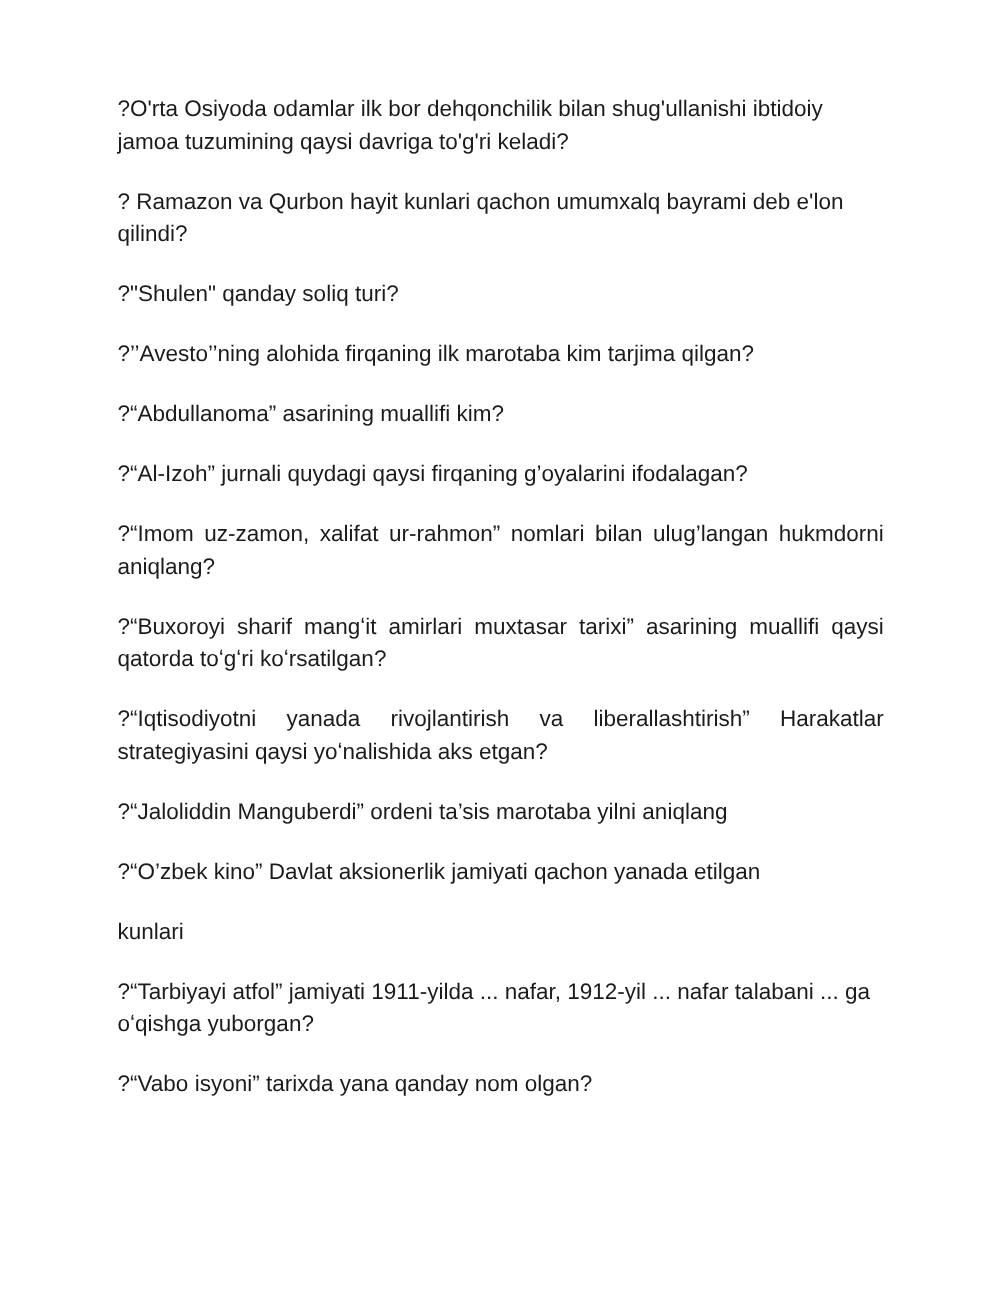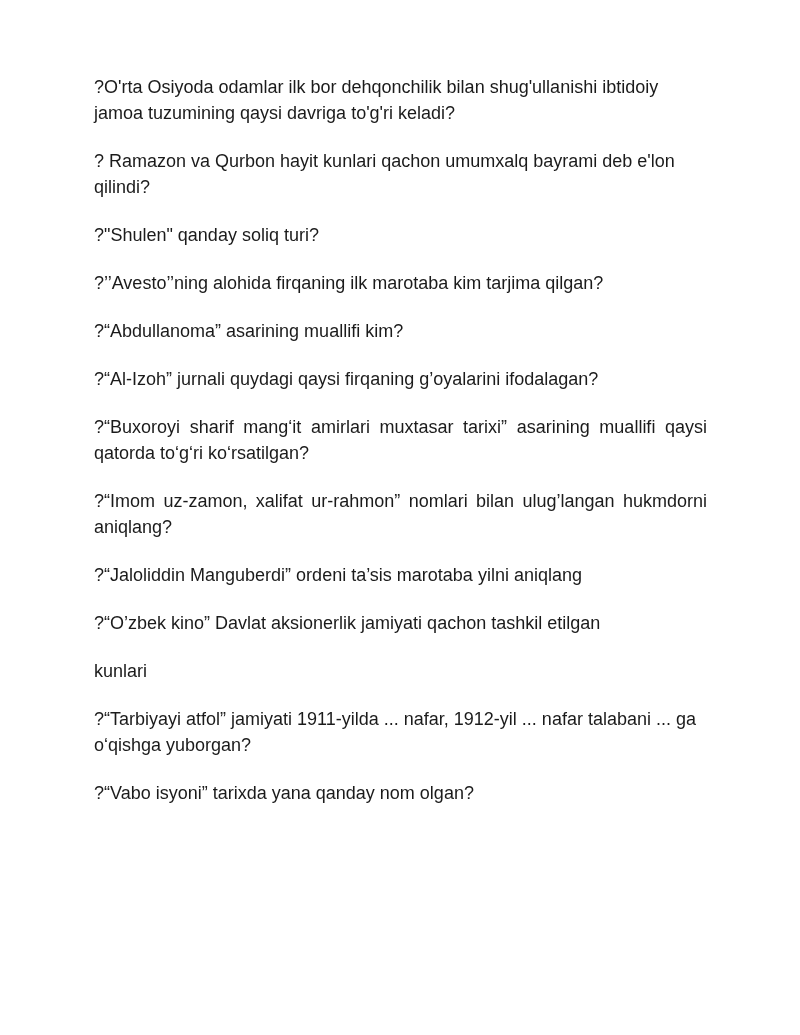--- a/index.html
+++ b/index.html
@@ -63,36 +63,40 @@
 
   <p class="question">
     <span class="line">?“Abdullanoma” asarining muallifi kim?</span>
   </p>
 
   <p class="question">
     <span class="line">?“Al-Izoh” jurnali quydagi qaysi firqaning g’oyalarini ifodalagan?</span>
   </p>
 
   <p class="question">
+    <span class="line jline">?“Imom uz-zamon, xalifat ur-rahmon” nomlari bilan ulug’langan hukmdorni</span>
+    <span class="line">aniqlang?</span>
+  </p>
+
+  <p class="question">
     <span class="line jline">?“Buxoroyi sharif mangʻit amirlari muxtasar tarixi” asarining muallifi qaysi</span>
     <span class="line">qatorda toʻgʻri koʻrsatilgan?</span>
   </p>
 
   <p class="question">
-    <span class="line jline">?“Imom uz-zamon, xalifat ur-rahmon” nomlari bilan ulug’langan hukmdorni</span>
-    <span class="line">aniqlang?</span>
+    <span class="line jline">?“Iqtisodiyotni yanada rivojlantirish va liberallashtirish” Harakatlar</span>
+    <span class="line">strategiyasini qaysi yoʻnalishida aks etgan?</span>
   </p>
-
 
   <p class="question">
     <span class="line">?“Jaloliddin Manguberdi” ordeni ta’sis marotaba yilni aniqlang</span>
   </p>
 
   <p class="question">
-    <span class="line">?“O’zbek kino” Davlat aksionerlik jamiyati qachon tashkil etilgan</span>
+    <span class="line">?“O’zbek kino” Davlat aksionerlik jamiyati qachon yanada etilgan</span>
   </p>
 
   <p class="question">
     <span class="line">kunlari</span>
   </p>
 
   <p class="question">
     <span class="line">?“Tarbiyayi atfol” jamiyati 1911-yilda ... nafar, 1912-yil ... nafar talabani ... ga</span>
     <span class="line">oʻqishga yuborgan?</span>
   </p>

